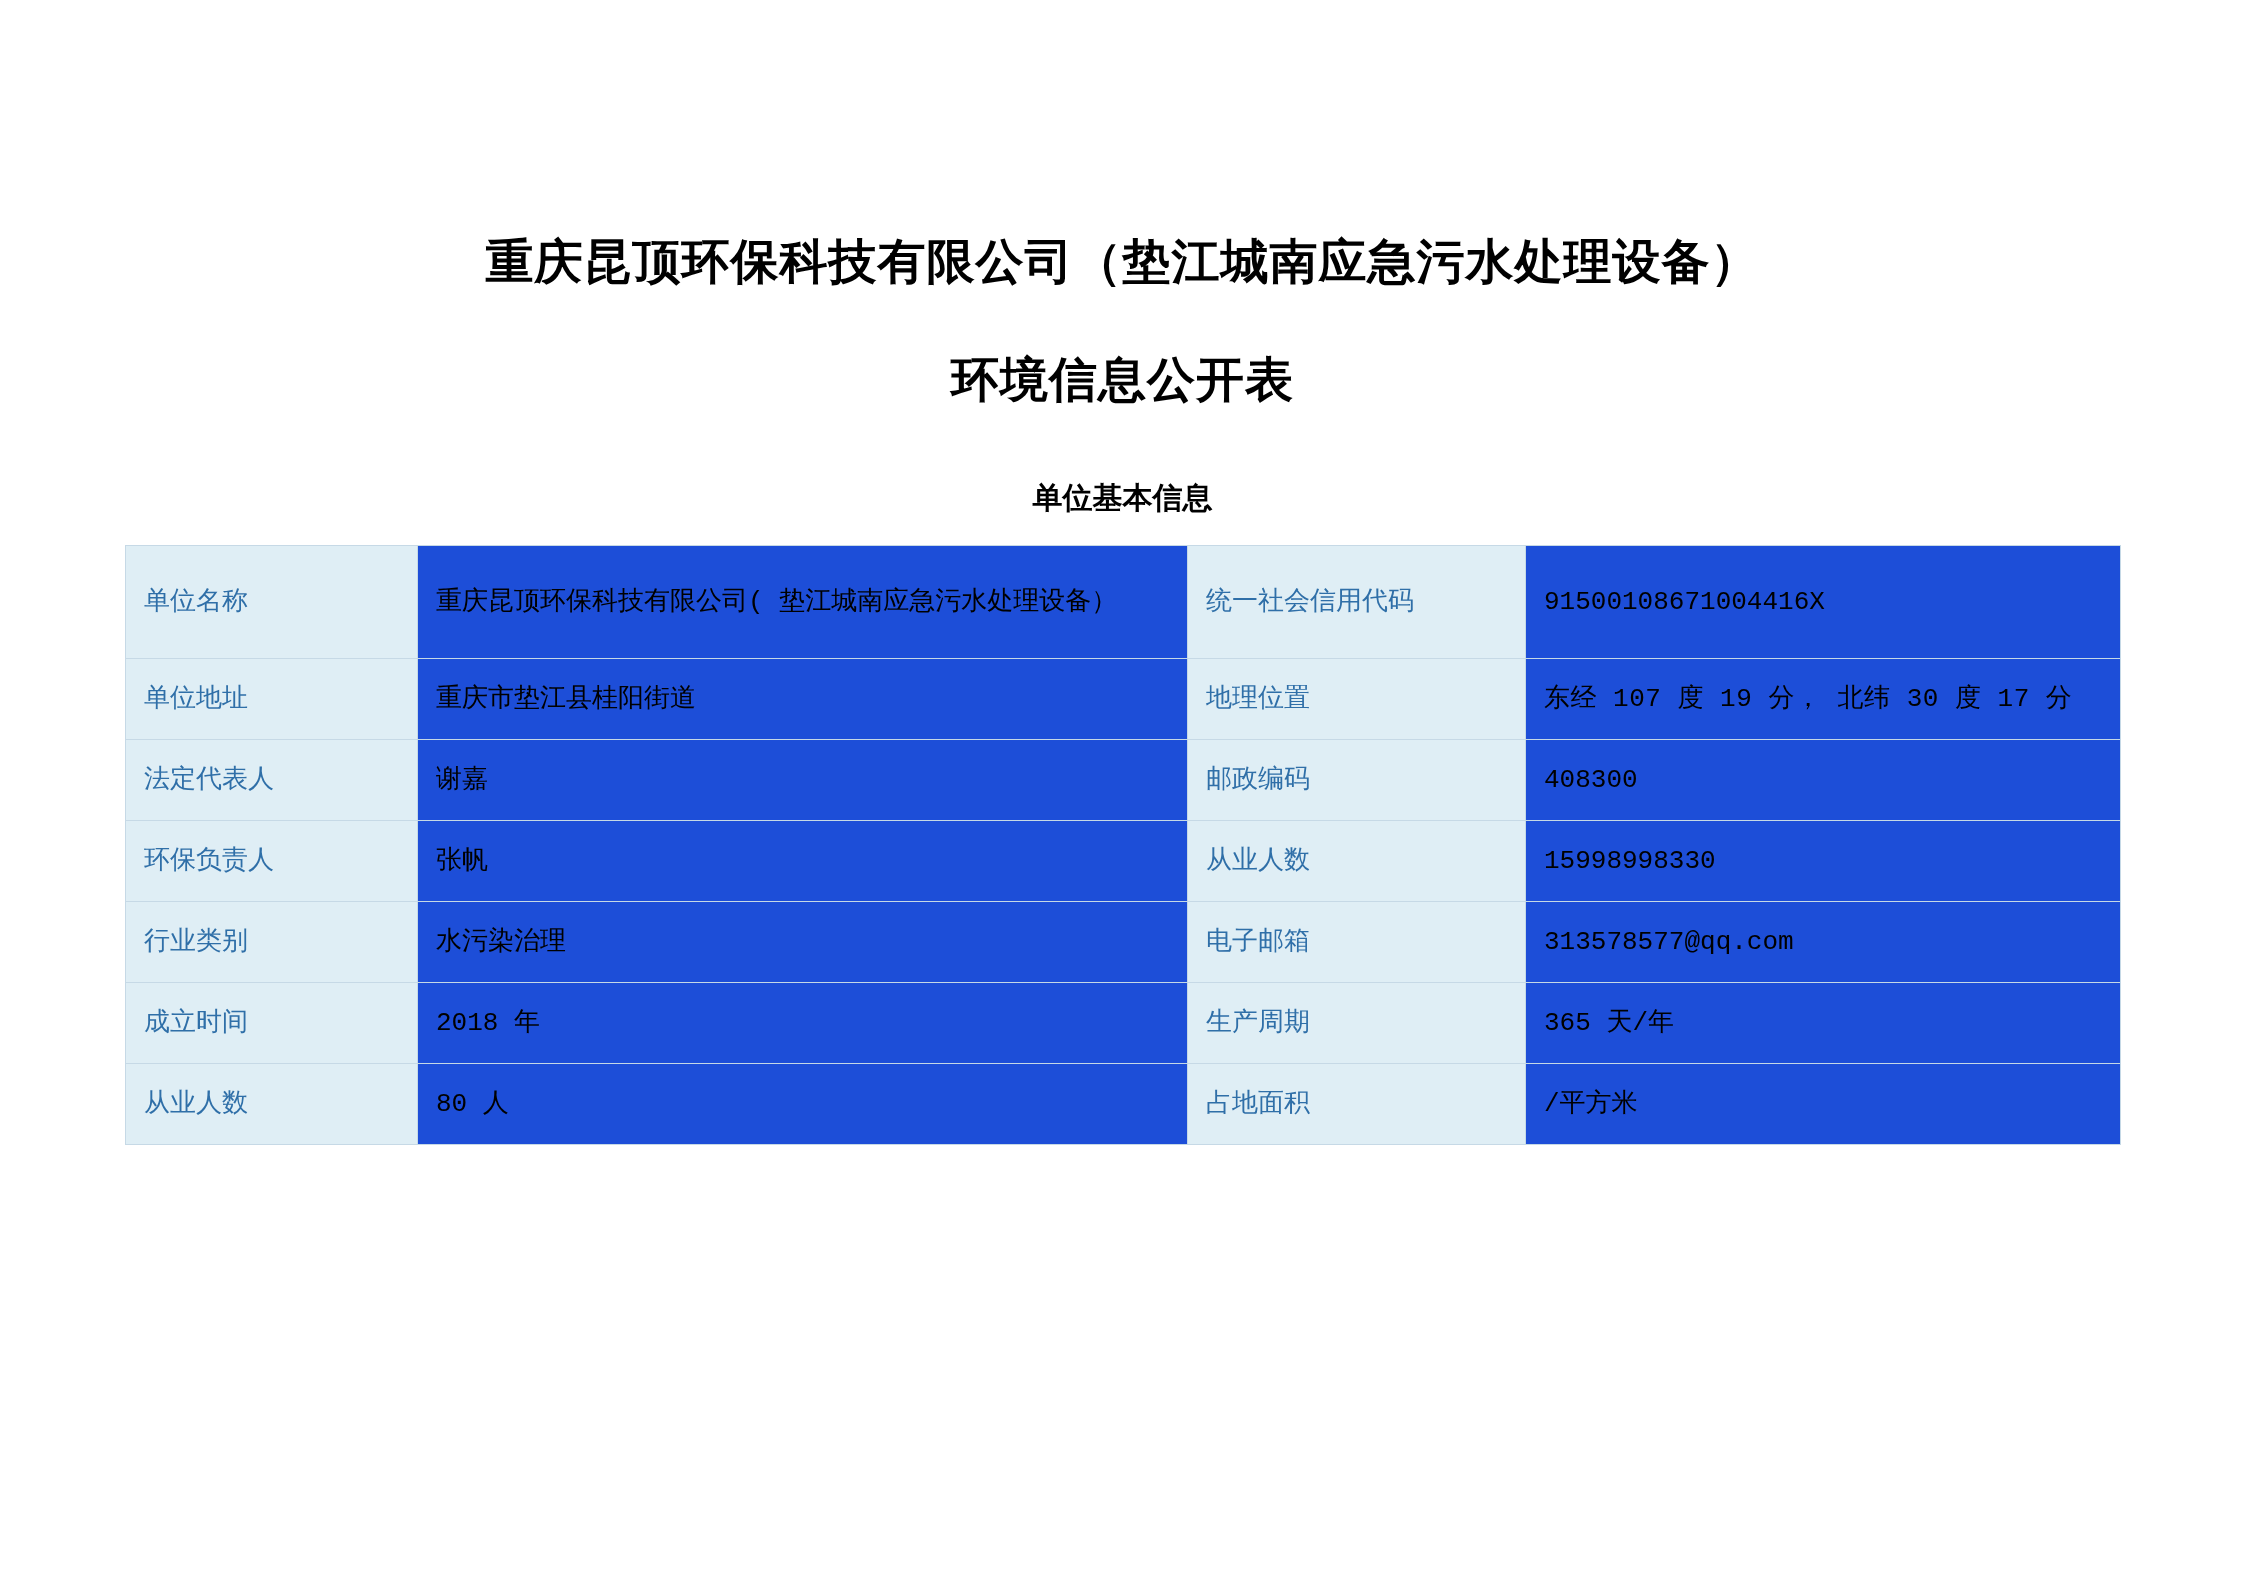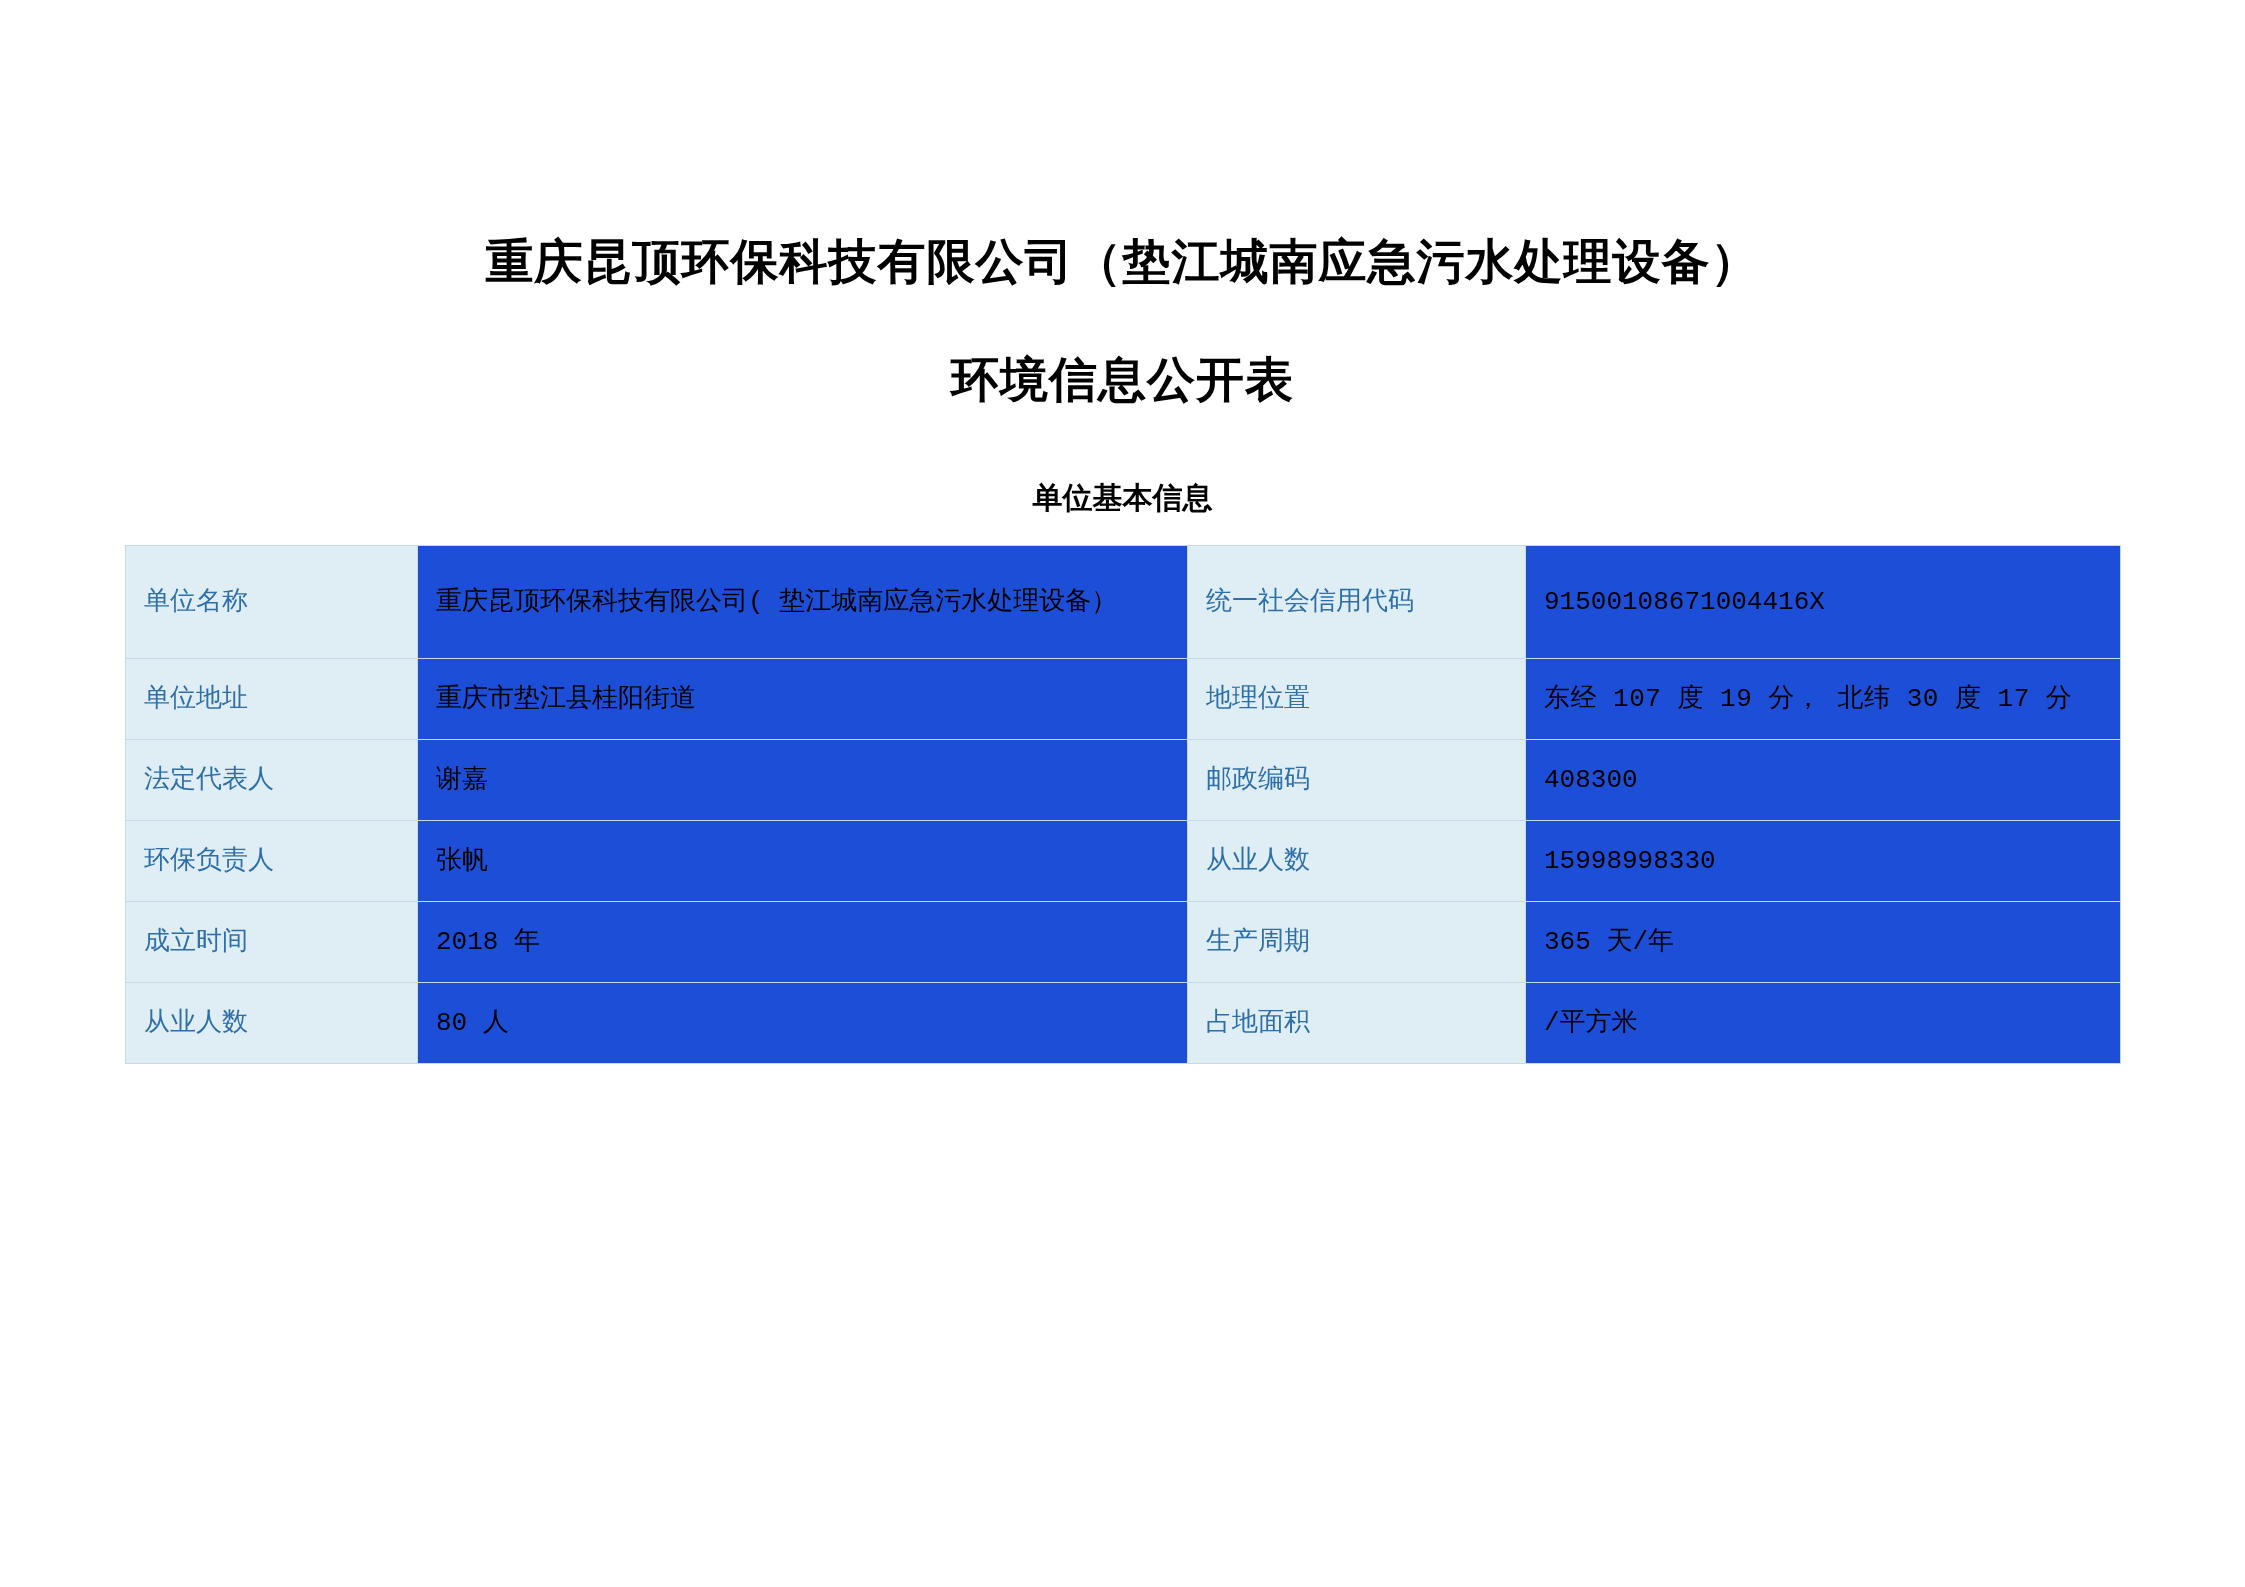--- a/index.html
+++ b/index.html
@@ -124,20 +124,26 @@
           <td class="label">邮政编码</td>
           <td class="value">408300</td>
         </tr>
         <tr class="r-normal">
           <td class="label">环保负责人</td>
           <td class="value">张帆</td>
           <td class="label">从业人数</td>
           <td class="value small-val">15998998330</td>
         </tr>
         <tr class="r-normal">
+          <td class="label">行业类别</td>
+          <td class="value">水污染治理</td>
+          <td class="label">电子邮箱</td>
+          <td class="value">313578577@qq.com</td>
+        </tr>
+        <tr class="r-normal">
           <td class="label">成立时间</td>
           <td class="value">2018 年</td>
           <td class="label">生产周期</td>
           <td class="value">365 天/年</td>
         </tr>
         <tr class="r-normal">
           <td class="label">从业人数</td>
           <td class="value">80 人</td>
           <td class="label">占地面积</td>
           <td class="value">/平方米</td>

